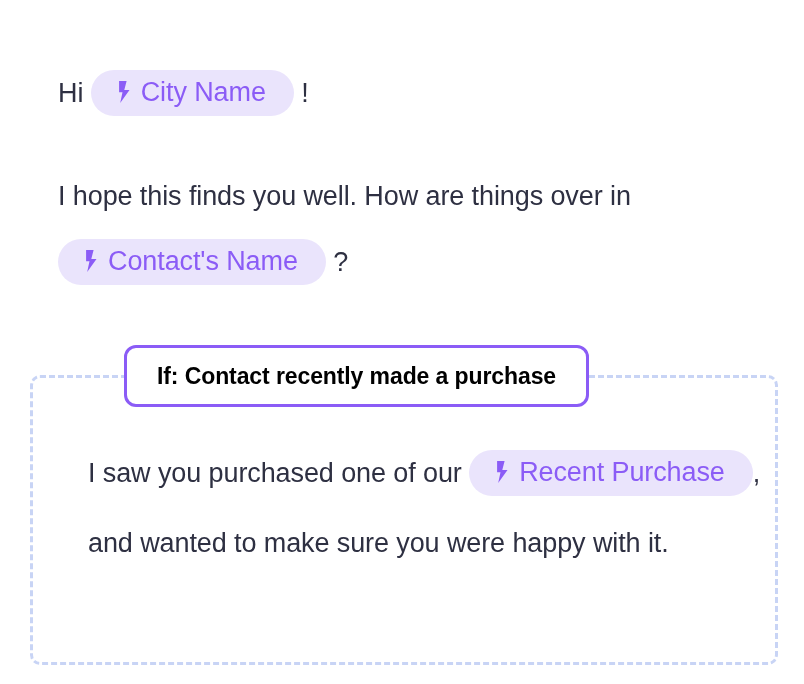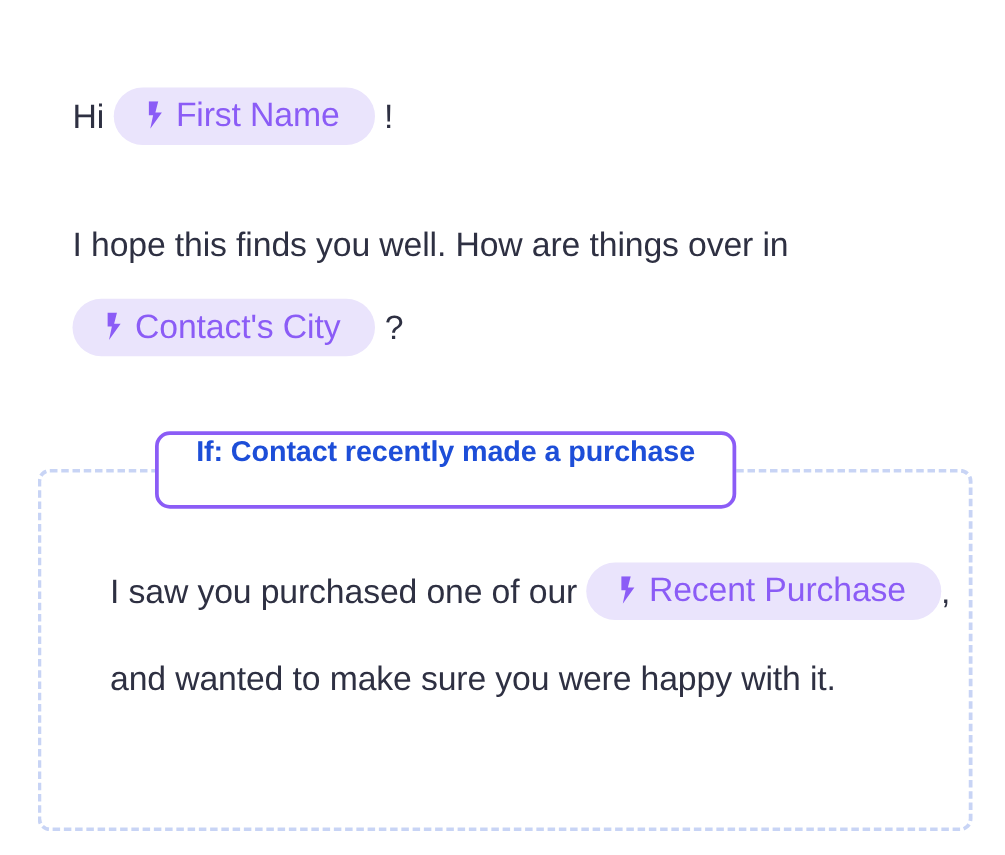--- a/index.html
+++ b/index.html
@@ -81,25 +81,26 @@
     border-radius: 10px;
   }
 
   .cond-header {
     position: absolute;
     left: 124px;
     top: 345px;
     height: 62px;
     box-sizing: border-box;
     display: flex;
+    align-items: center;
     padding: 0 30px;
     background: #ffffff;
     border: 3px solid #8B5CF6;
     border-radius: 12px;
-    color: #1d4ed8;
+    color: #000000;
     font-size: 23px;
     font-weight: bold;
     letter-spacing: -0.1px;
     white-space: nowrap;
     z-index: 5;
   }
 
   .para-cond {
     position: absolute;
     left: 60px;
@@ -117,32 +118,32 @@
 
 <div class="editor">
 
   <div class="para para-greeting">
     <span class="txt">Hi </span><span class="chip">
         <span class="bolt">
           <svg width="15" height="22" viewBox="0 0 15 22" xmlns="http://www.w3.org/2000/svg">
             <path d="M9.6 0H2.1v11.2h3.4L3.2 22l9.3-13.1H7.3L9.6 0z" fill="#8B5CF6"></path>
           </svg>
         </span>
-        <span class="chip-label">First Name</span>
+        <span class="chip-label">City Name</span>
       </span><span class="txt"> !</span>
   </div>
 
   <div class="para para-intro">
     <span class="txt">I hope this finds you well. How are things over in </span><span class="chip">
         <span class="bolt">
           <svg width="15" height="22" viewBox="0 0 15 22" xmlns="http://www.w3.org/2000/svg">
             <path d="M9.6 0H2.1v11.2h3.4L3.2 22l9.3-13.1H7.3L9.6 0z" fill="#8B5CF6"></path>
           </svg>
         </span>
-        <span class="chip-label">Contact's City</span>
+        <span class="chip-label">Contact's Name</span>
       </span><span class="txt"> ?</span>
   </div>
 
   <div class="cond-block"></div>
 
   <div class="cond-header">
     <span>If: Contact recently made a purchase</span>
   </div>
 
   <div class="para-cond">

